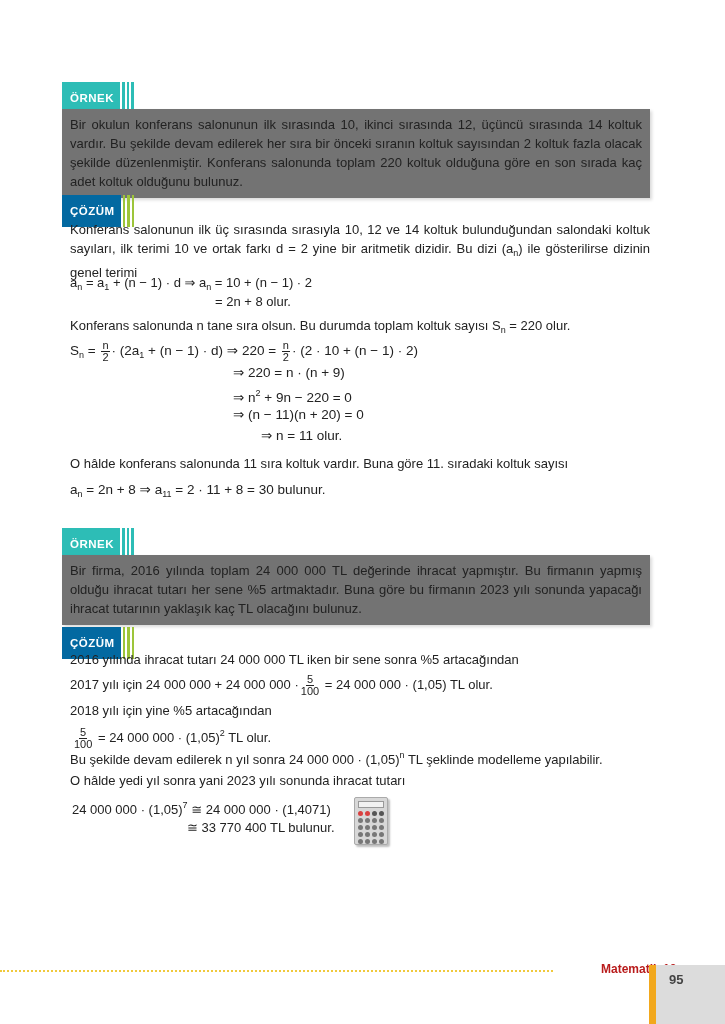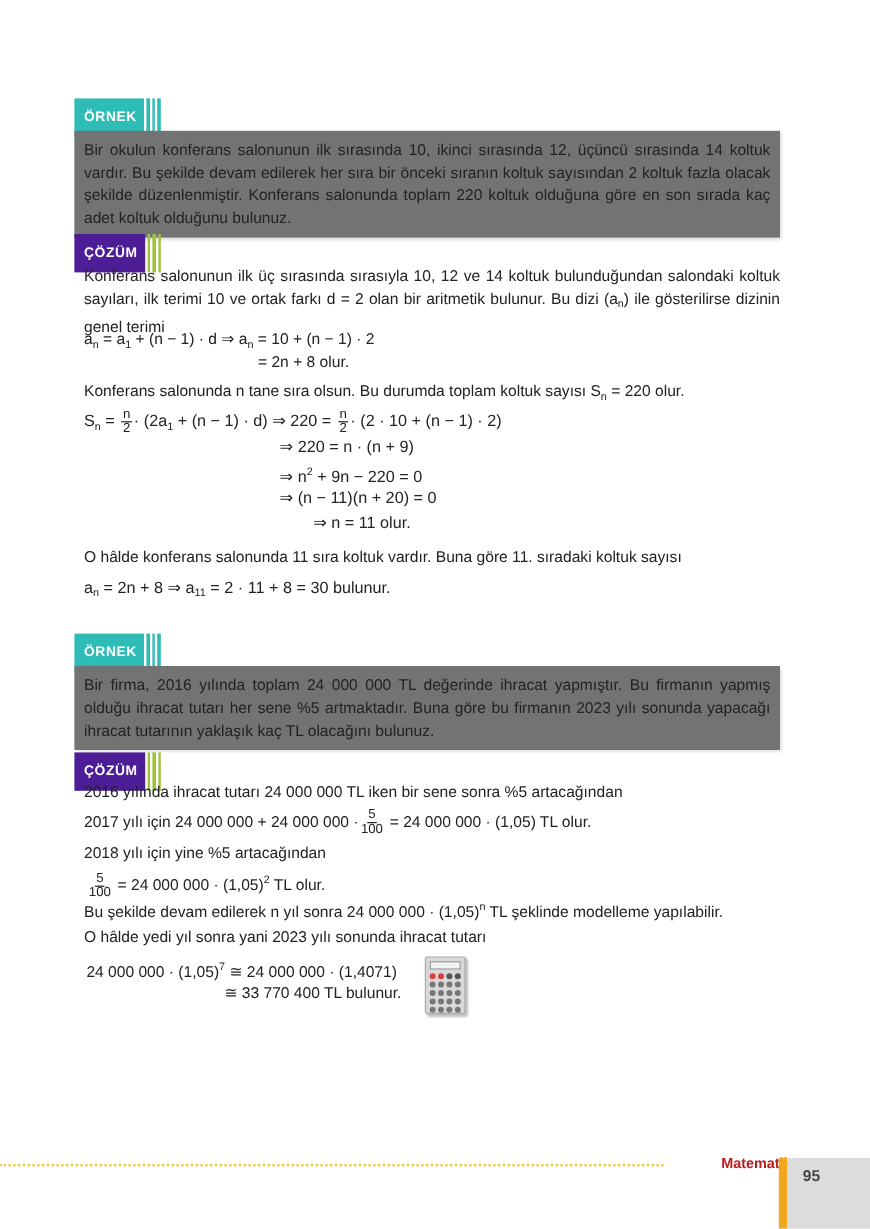--- a/index.html
+++ b/index.html
@@ -5,21 +5,21 @@
   * { margin: 0; padding: 0; box-sizing: border-box; }
   html, body { width: 725px; height: 1024px; background: #ffffff; overflow: hidden; }
   body { position: relative; font-family: "Liberation Sans", sans-serif; color: #222; font-size: 13px; }
 
   .tag { position: absolute; height: 32px; display: flex; align-items: stretch; }
   .tag .lbl { color: #fff; font-weight: bold; font-size: 11.5px; letter-spacing: 0.5px; padding: 0 6px 0 8px; display: flex; align-items: center; }
   .tag .bars { display: flex; gap: 2px; margin-left: 2px; }
   .tag .bars span { width: 2.5px; height: 100%; }
   .tag.ornek .lbl { background: #2dbdb6; }
   .tag.ornek .bars span { background: #2dbdb6; }
-  .tag.cozum .lbl { background: #4c1d95; }
+  .tag.cozum .lbl { background: #0369a1; }
   .tag.cozum .bars span { background: #9dc53a; }
 
   .qbox { position: absolute; left: 62px; width: 588px; background: #737373; padding: 6px 8px 7px 8px; line-height: 19px; font-size: 13px; box-shadow: 2px 2px 3px rgba(0,0,0,0.15); text-align: justify; }
 
   .p { position: absolute; left: 70px; font-size: 13px; line-height: 19px; white-space: nowrap; }
   .wrap { white-space: normal; width: 580px; text-align: justify; }
   .math { font-family: "Liberation Sans", sans-serif; }
   sub { font-size: 9px; vertical-align: -3px; }
   sup { font-size: 9px; vertical-align: 6px; }
   .frac { display: inline-flex; flex-direction: column; align-items: center; vertical-align: middle; font-size: 11px; line-height: 11px; margin: 0 2px; }
@@ -53,21 +53,21 @@
 
 <div class="tag cozum" style="left:62px; top:195px;">
   <span class="lbl">ÇÖZÜM</span>
   <span class="bars">
       <span></span>
       <span></span>
       <span></span>
     </span>
 </div>
 
-<div class="p wrap" style="top:220px;"><span>Konferans salonunun ilk üç sırasında sırasıyla 10, 12 ve 14 koltuk bulunduğundan salondaki koltuk sayıları, ilk terimi 10 ve ortak farkı </span><span class="math">d = 2</span><span> olan bir aritmetik bulunur. Bu dizi </span><span class="math"><span>(a</span><sub>n</sub>)</span><span> ile gösterilirse dizinin genel terimi</span></div>
+<div class="p wrap" style="top:220px;"><span>Konferans salonunun ilk üç sırasında sırasıyla 10, 12 ve 14 koltuk bulunduğundan salondaki koltuk sayıları, ilk terimi 10 ve ortak farkı </span><span class="math">d = 2</span><span> yine bir aritmetik dizidir. Bu dizi </span><span class="math"><span>(a</span><sub>n</sub>)</span><span> ile gösterilirse dizinin genel terimi</span></div>
 
 <div class="p math" style="top:273px;">a<sub>n</sub> <span>= a</span><sub>1</sub><span> + (n − 1) · d ⇒ a</span><sub>n</sub><span> = 10 + (n − 1) · 2</span></div>
 <div class="p math" style="left:215px; top:292px;">= 2n + 8  olur.</div>
 
 <div class="p" style="top:316px;"><span>Konferans salonunda n tane sıra olsun. Bu durumda toplam koltuk sayısı </span><span class="math">S<sub>n</sub><span> = 220  olur.</span></span></div>
 
 <div class="p math" style="top:340px; font-size:13.5px;">S<sub>n</sub> = <span class="frac">
       <span class="num">n</span>
       <span>2</span>
     </span>· (2a<sub>1</sub> + (n − 1) · d) ⇒ 220 = <span class="frac">

